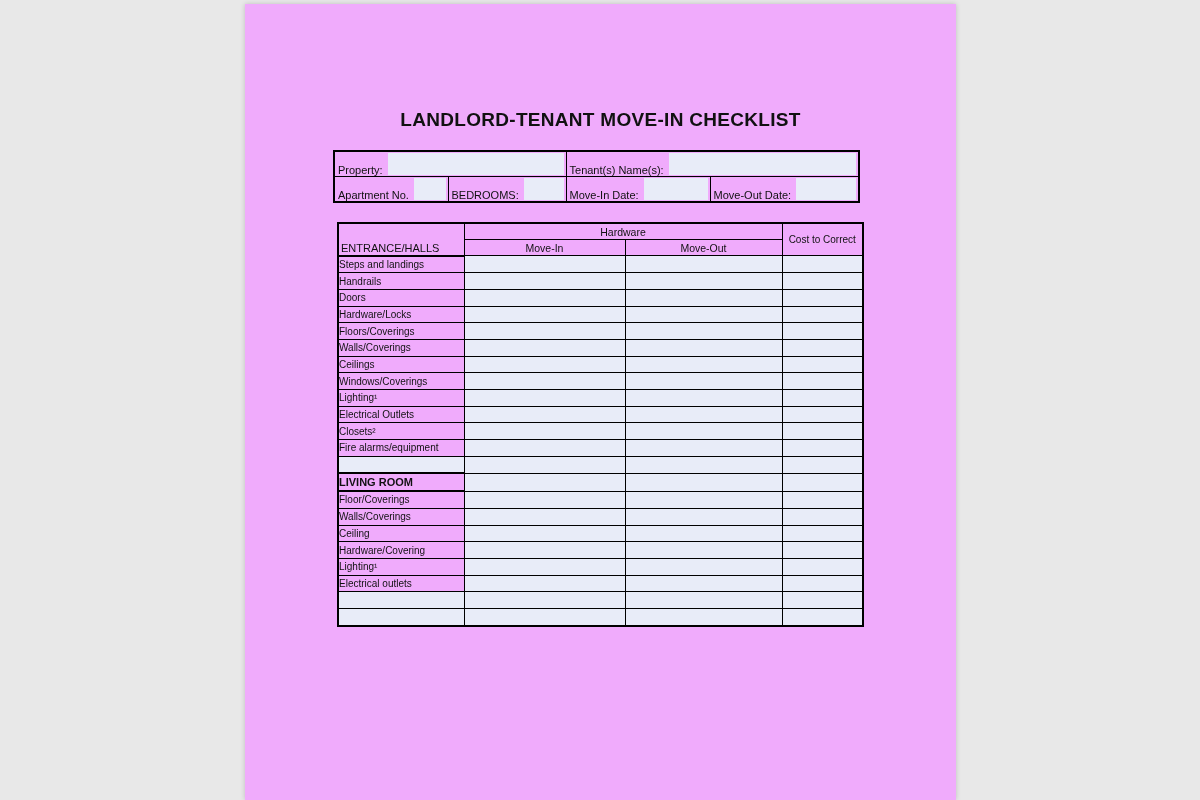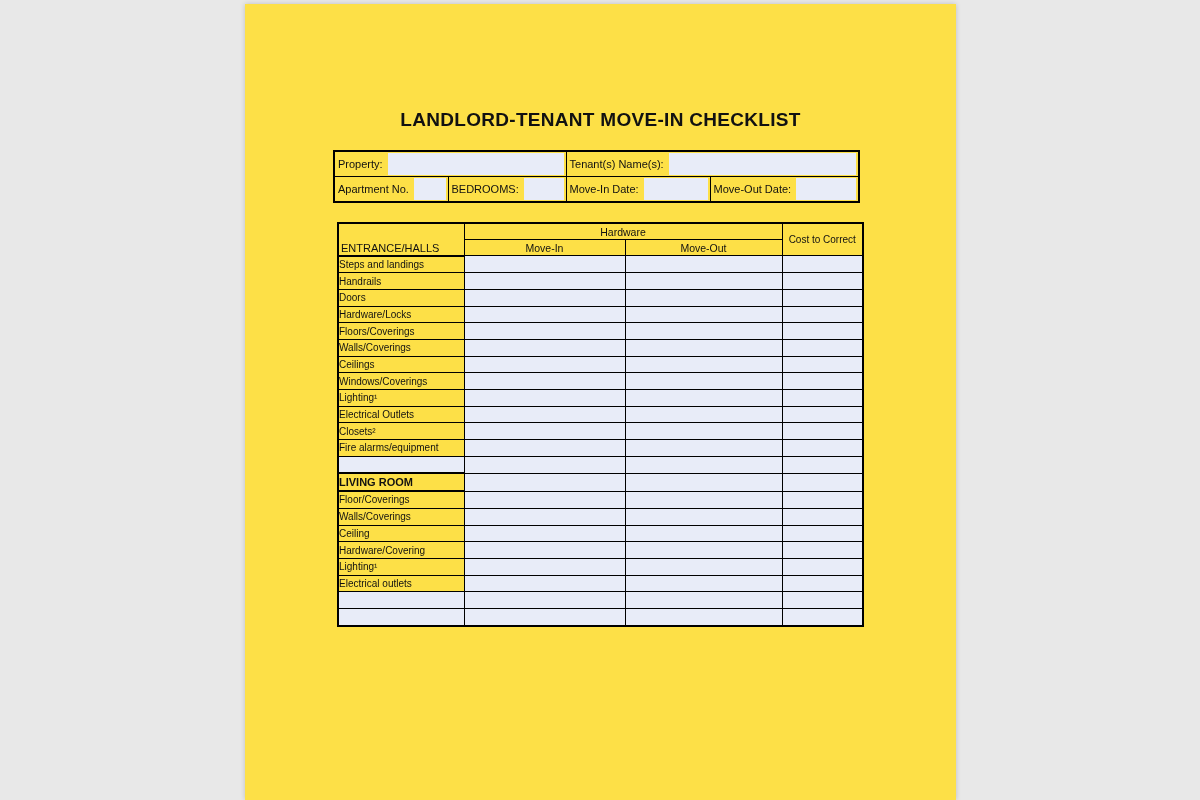--- a/index.html
+++ b/index.html
@@ -10,21 +10,21 @@
     overflow: hidden;
     font-family: "Liberation Sans", sans-serif;
     background: var(--page-bg, #e8e8e8);
   }
   .paper {
     position: absolute;
     left: 245px;
     top: 4px;
     width: 711px;
     height: 796px;
-    background: #fde047;
+    background: #f0abfc;
     box-shadow: 0 0 5px rgba(0,0,0,0.18);
   }
   .doc-title {
     position: absolute;
     top: 105px;
     left: 0;
     width: 100%;
     text-align: center;
     font-size: 19px;
     font-weight: bold;
@@ -43,21 +43,21 @@
     border: 2px solid var(--line, #000);
   }
   table.info-table td {
     border: 1px solid var(--line, #000);
     height: 24px;
     padding: 0;
     vertical-align: middle;
   }
   .cell-flex {
     display: flex;
-    align-items: center;
+    align-items: flex-end;
     height: 100%;
   }
   .cell-label {
     font-size: 11px;
     color: #111111;
     padding-left: 3px;
     white-space: nowrap;
   }
   .cell-field {
     flex: 1;

